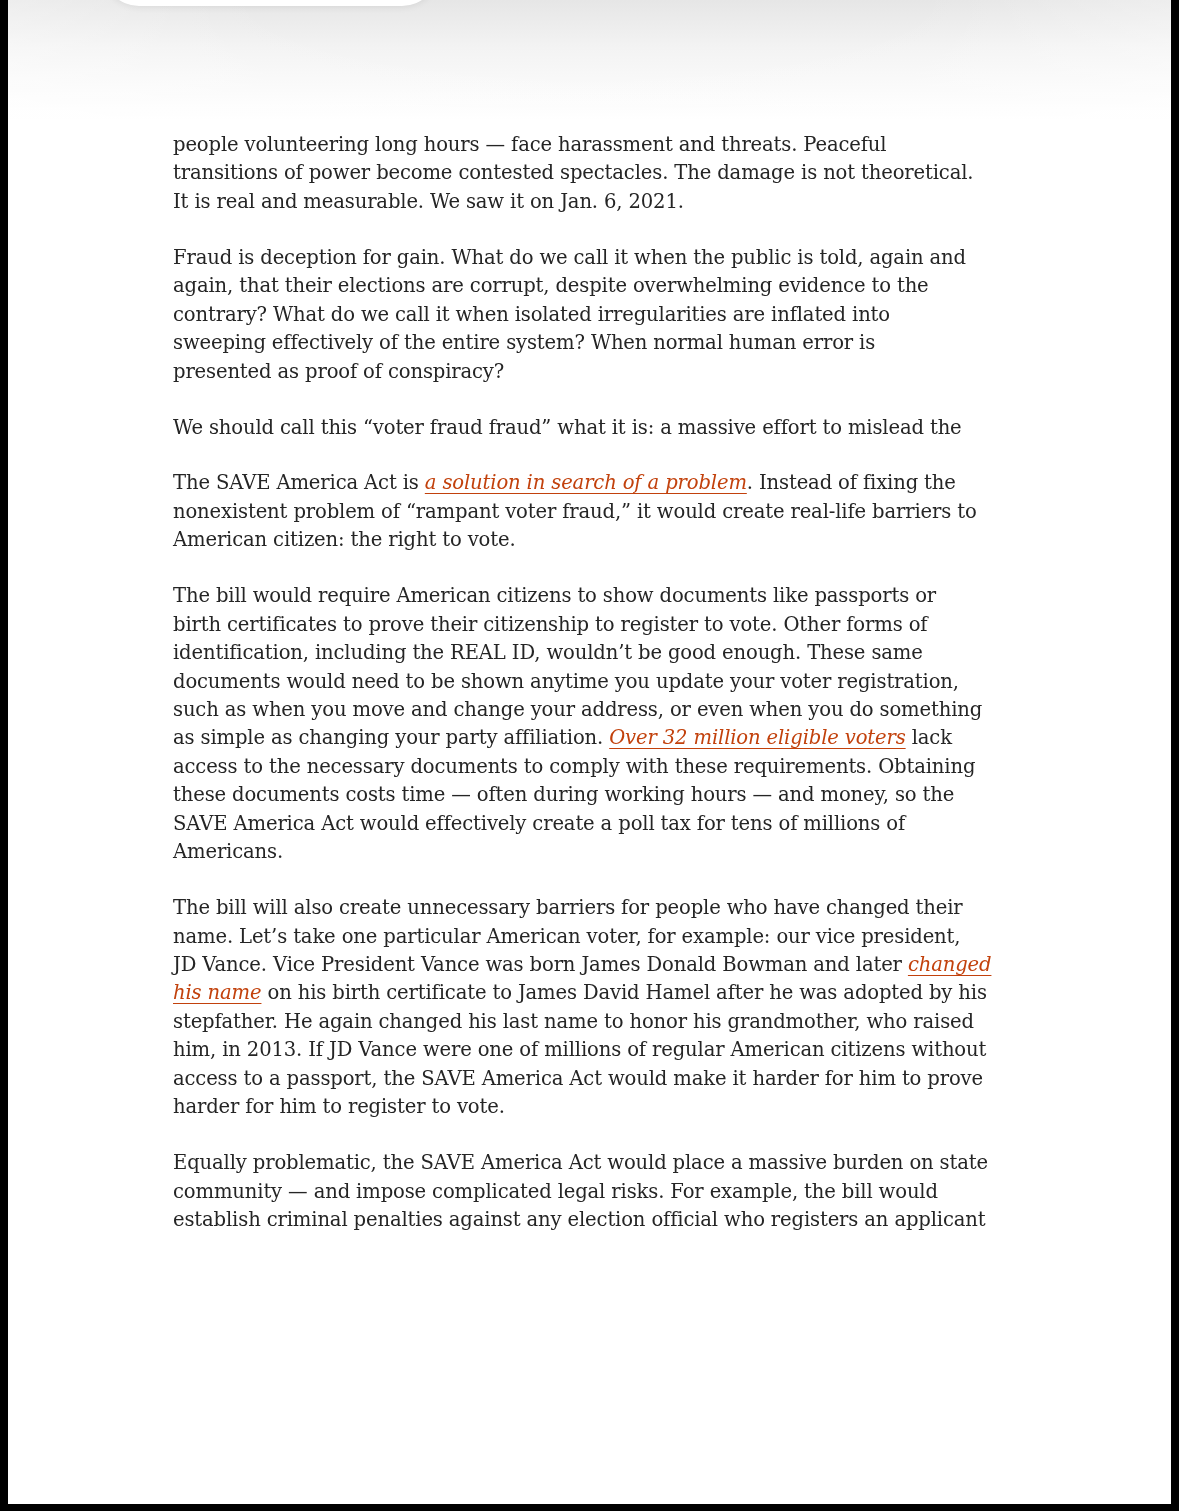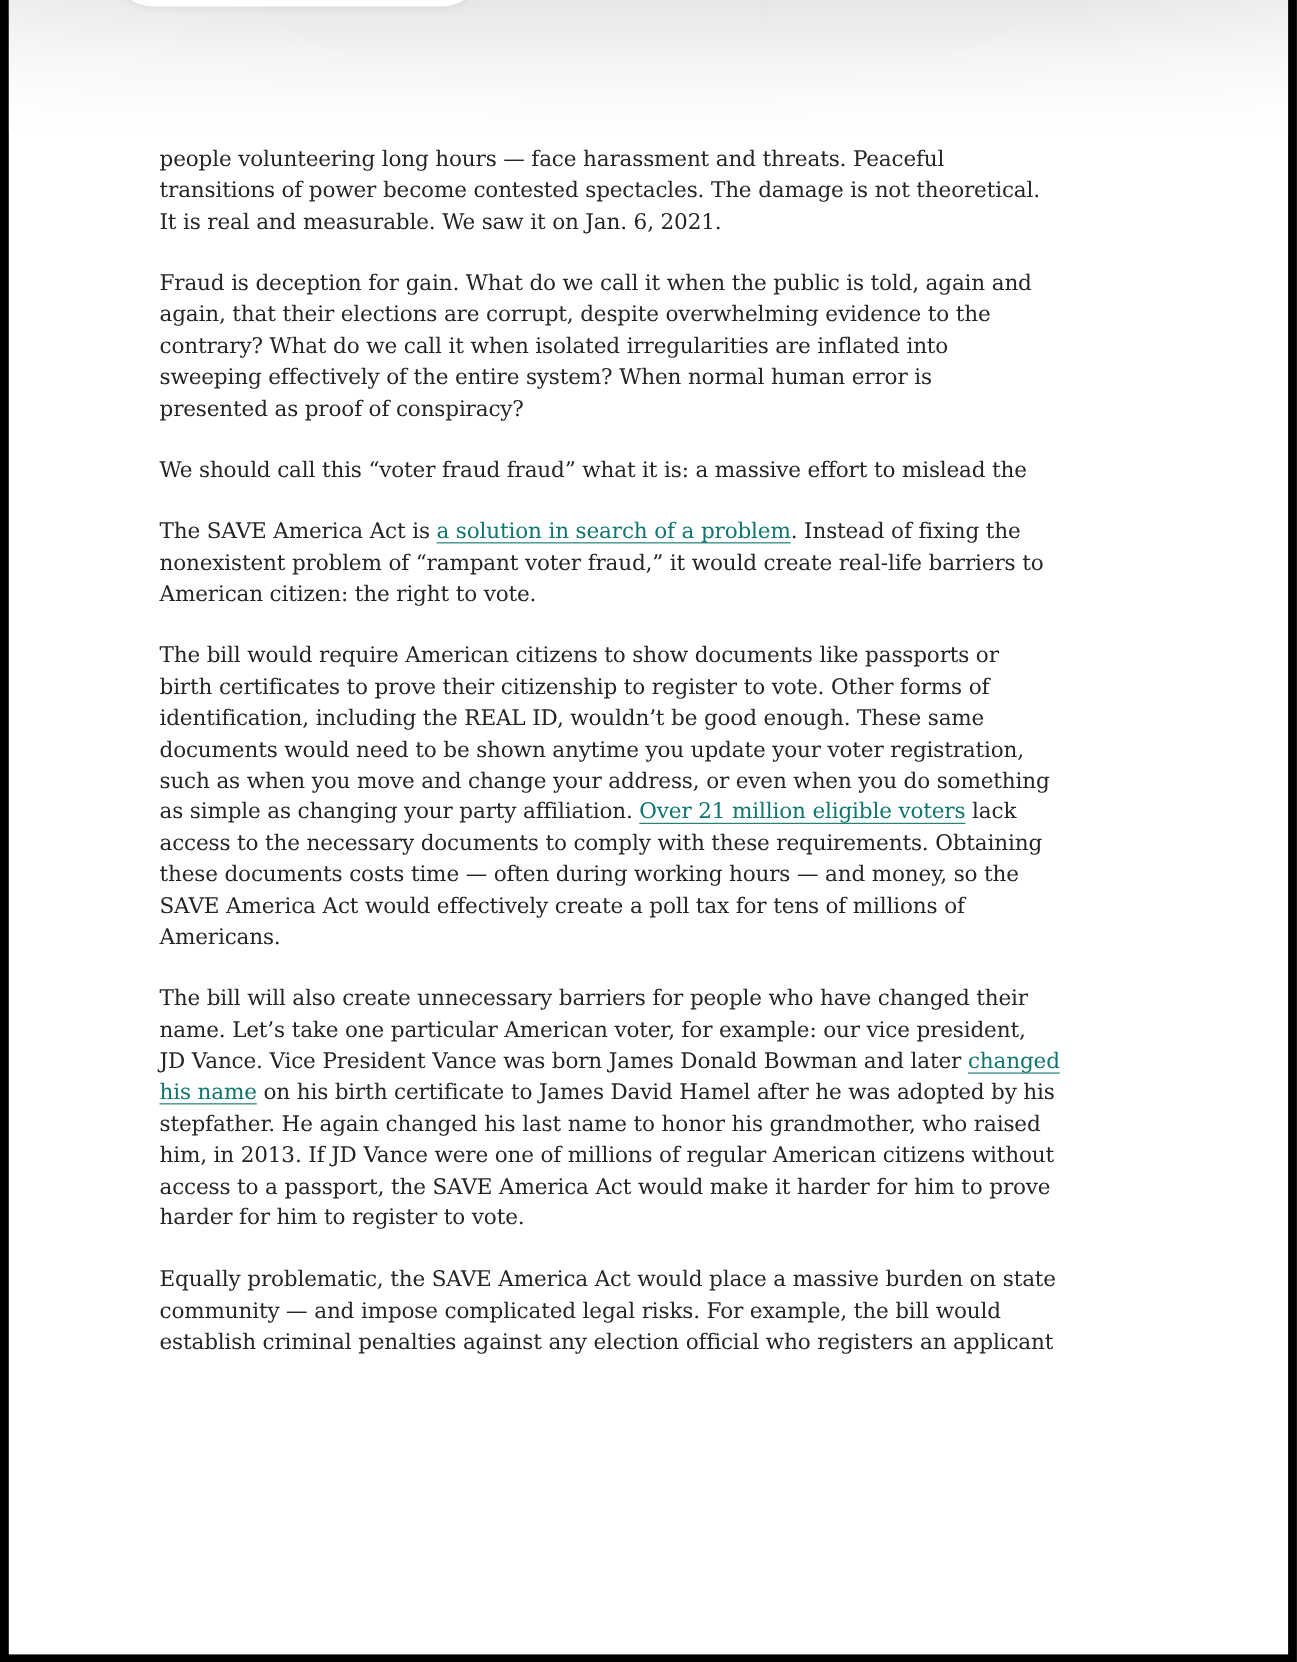--- a/index.html
+++ b/index.html
@@ -23,22 +23,22 @@
   .top-pill {
     position: absolute; left: 95px; top: -30px; width: 335px; height: 36px;
     background: #ffffff; border-radius: 0 0 40px 40px;
     box-shadow: 0 2px 6px rgba(0,0,0,0.06);
   }
   .article {
     position: absolute; left: 137px; top: 131px; width: 905px;
     color: #252525; font-size: 19.6px; letter-spacing: -0.15px;
   }
   .para { margin: 0 0 27.5px 0; }
-  .line { display: block; height: 28.45px; line-height: 28.45px; white-space: nowrap; }
-  a.link { color: #0f766e; text-decoration: underline; text-decoration-thickness: 1px; text-underline-offset: 4px; }
+  .line { display: block; height: 28.45px; line-height: 28.45px; white-space: nowrap; margin-left: 28px; }
+  a.link { color: #c2410c; text-decoration: underline; text-decoration-thickness: 1px; text-underline-offset: 4px; font-style: italic; }
 </style>
 </head>
 <body>
 
 <div class="page">
   <div class="top-shade"></div>
   <div class="top-pill"></div>
   <div class="article" id="article">
       <div class="para">
         <span class="line"><span>people volunteering long hours — face harassment and threats. Peaceful</span></span>
@@ -59,21 +59,21 @@
         <span class="line"><span>The SAVE America Act is </span><a class="link">a solution in search of a problem</a><span>. Instead of fixing the</span></span>
         <span class="line"><span>nonexistent problem of “rampant voter fraud,” it would create real-life barriers to</span></span>
         <span class="line"><span>American citizen: the right to vote.</span></span>
       </div>
       <div class="para">
         <span class="line"><span>The bill would require American citizens to show documents like passports or</span></span>
         <span class="line"><span>birth certificates to prove their citizenship to register to vote. Other forms of</span></span>
         <span class="line"><span>identification, including the REAL ID, wouldn’t be good enough. These same</span></span>
         <span class="line"><span>documents would need to be shown anytime you update your voter registration,</span></span>
         <span class="line"><span>such as when you move and change your address, or even when you do something</span></span>
-        <span class="line"><span>as simple as changing your party affiliation. </span><a class="link">Over 21 million eligible voters</a><span> lack</span></span>
+        <span class="line"><span>as simple as changing your party affiliation. </span><a class="link">Over 32 million eligible voters</a><span> lack</span></span>
         <span class="line"><span>access to the necessary documents to comply with these requirements. Obtaining</span></span>
         <span class="line"><span>these documents costs time — often during working hours — and money, so the</span></span>
         <span class="line"><span>SAVE America Act would effectively create a poll tax for tens of millions of</span></span>
         <span class="line"><span>Americans.</span></span>
       </div>
       <div class="para">
         <span class="line"><span>The bill will also create unnecessary barriers for people who have changed their</span></span>
         <span class="line"><span>name. Let’s take one particular American voter, for example: our vice president,</span></span>
         <span class="line"><span>JD Vance. Vice President Vance was born James Donald Bowman and later </span><a class="link">changed</a></span>
         <span class="line"><a class="link">his name</a><span> on his birth certificate to James David Hamel after he was adopted by his</span></span>

